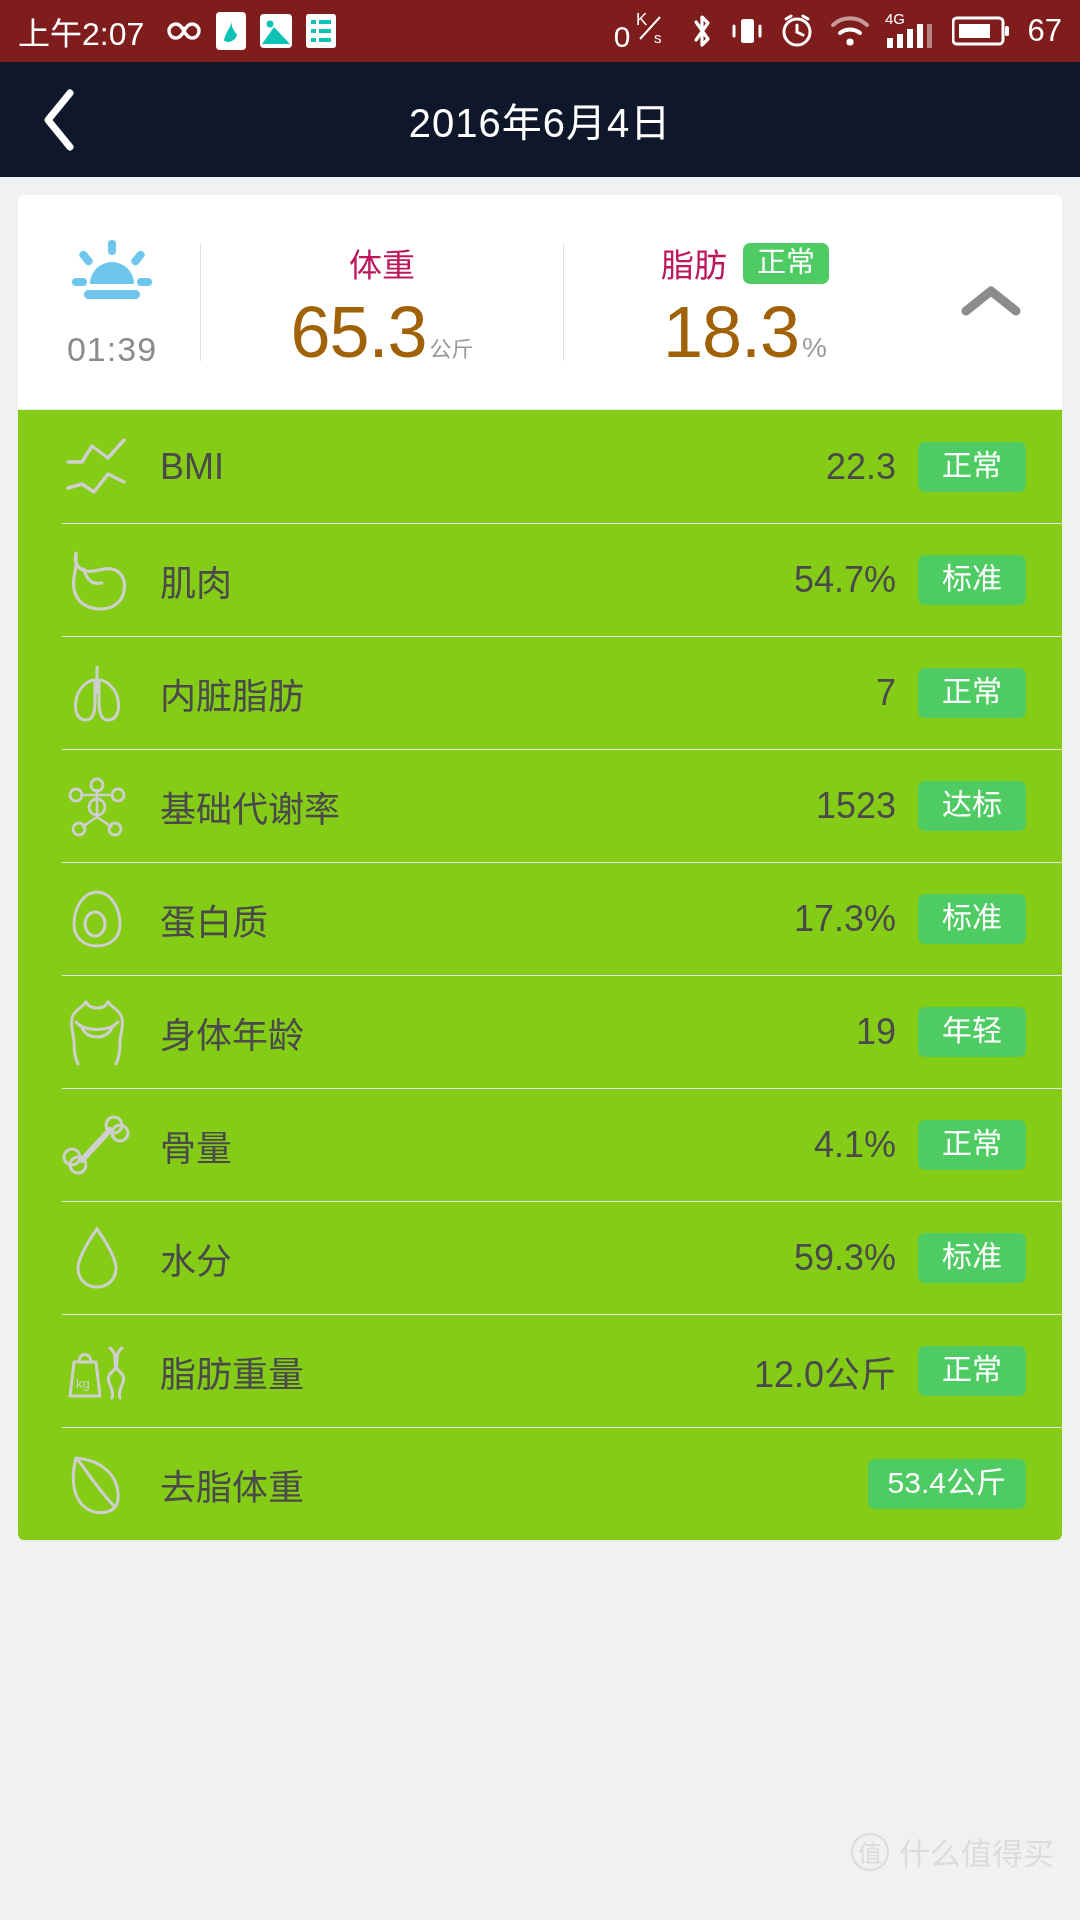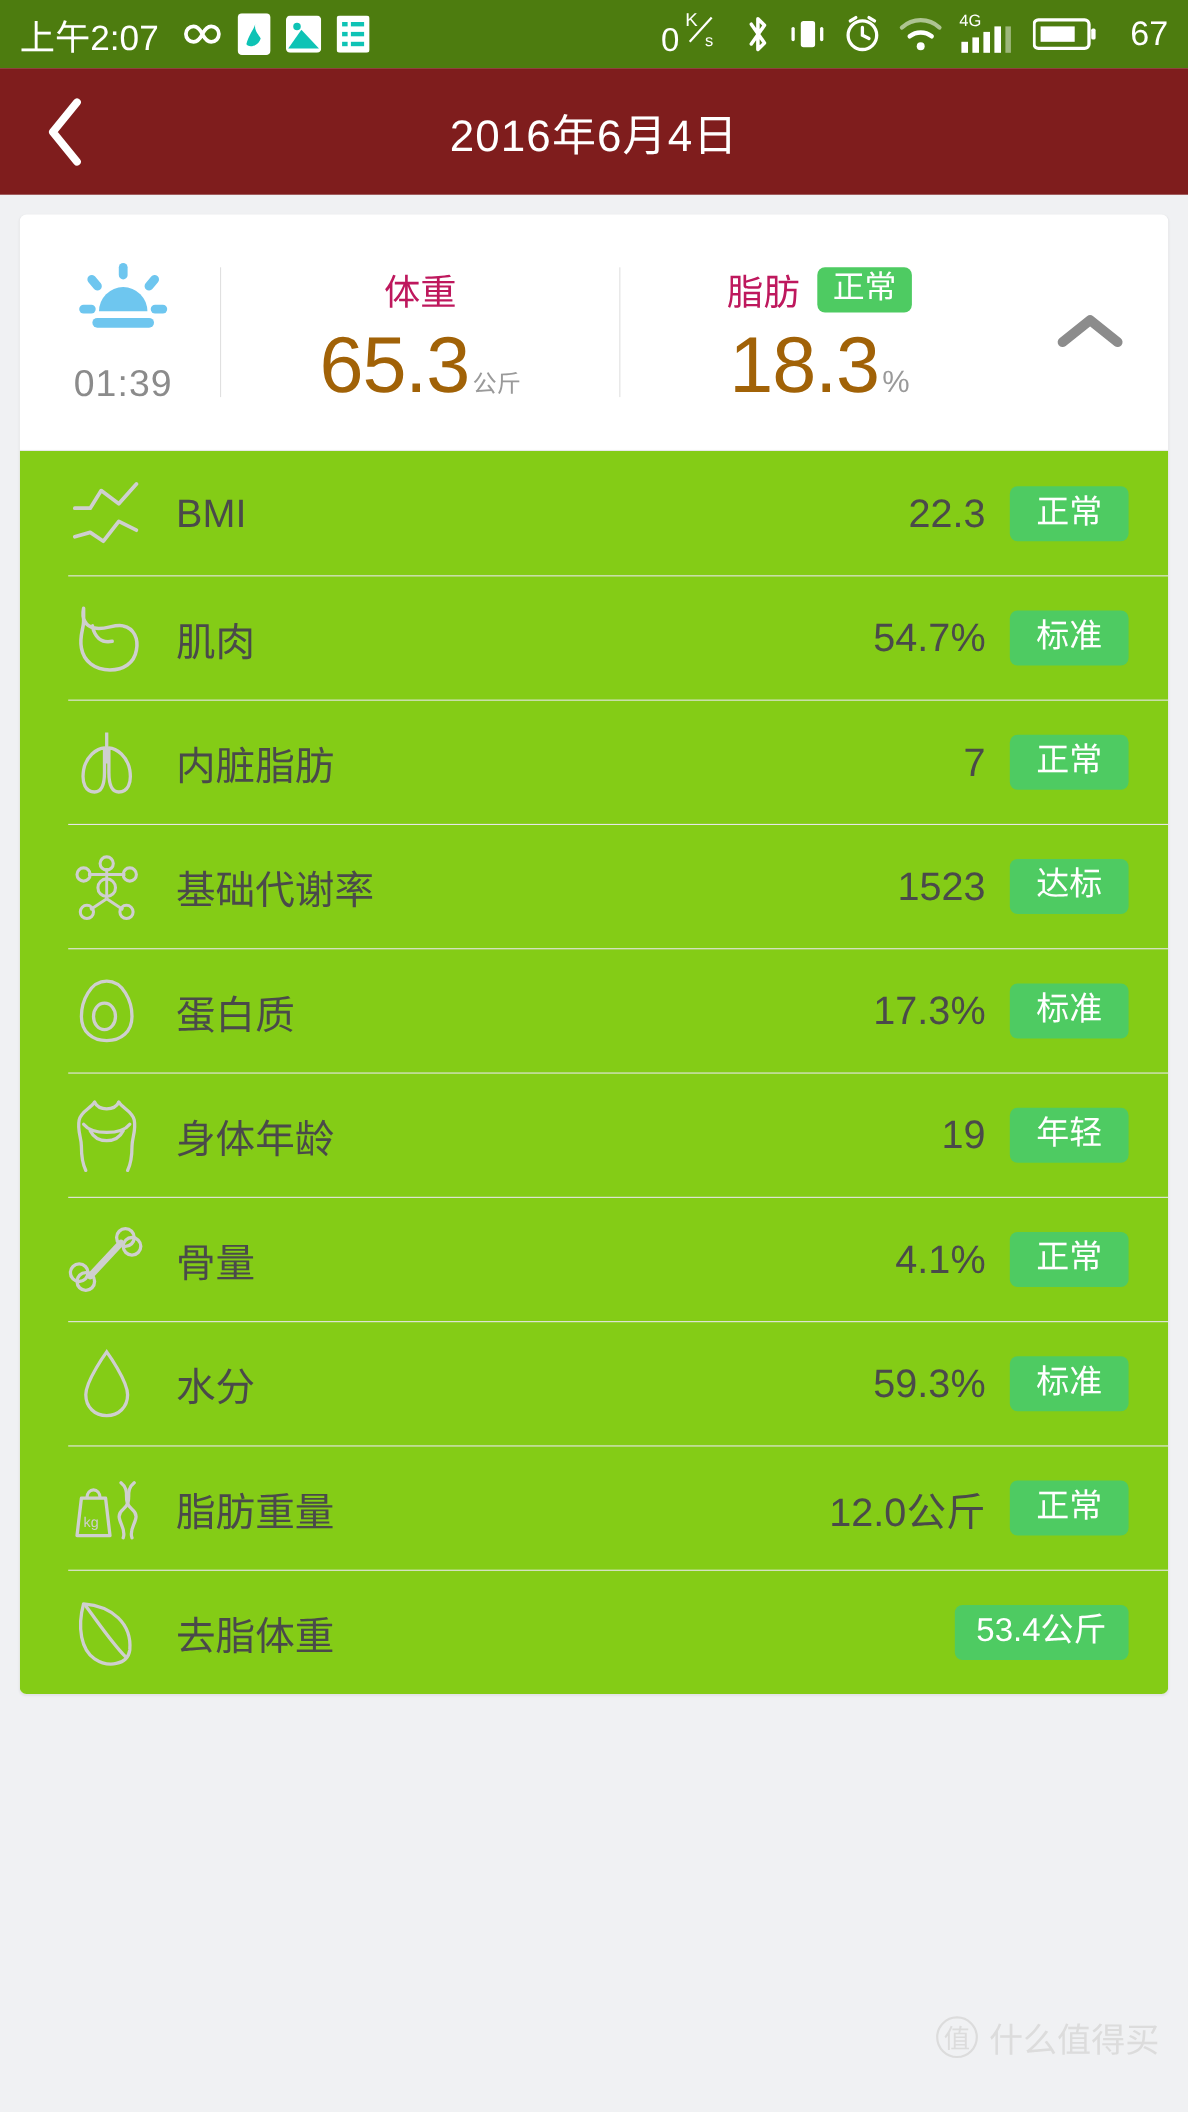--- a/index.html
+++ b/index.html
@@ -8,36 +8,36 @@
   body {
     font-family:"Liberation Sans","DejaVu Sans",sans-serif;
     background:#f0f1f3;
     overflow:hidden;
     position:relative;
   }
 
   
   .statusbar{
     height:62px; width:100%;
-    background:#4d7c0f;
+    background:#7f1d1d;
     display:flex; align-items:center;
     padding:0 18px;
     color:#ffffff;
   }
   .sb-left{ display:flex; align-items:center; gap:14px; }
   .sb-clock{ font-size:32px; letter-spacing:0px; white-space:nowrap; }
   .sb-right{ margin-left:auto; display:flex; align-items:center; gap:15px; }
   .sb-ico{ display:inline-flex; align-items:center; justify-content:center; }
   .netspeed{ font-size:30px; display:flex; align-items:baseline; gap:3px; }
-  .battery-num{ font-size:31px; margin-left:16px; }
+  .battery-num{ font-size:31px; margin-left:3px; }
 
   
   .titlebar{
     height:115px; width:100%;
-    background:#7f1d1d;
+    background:#0f172a;
     display:flex; align-items:center;
     position:relative;
   }
   .back-btn{
     position:absolute; left:22px; top:50%;
     transform:translateY(-50%);
     width:74px; height:74px;
     display:flex; align-items:center; justify-content:center;
     cursor:pointer;
   }

